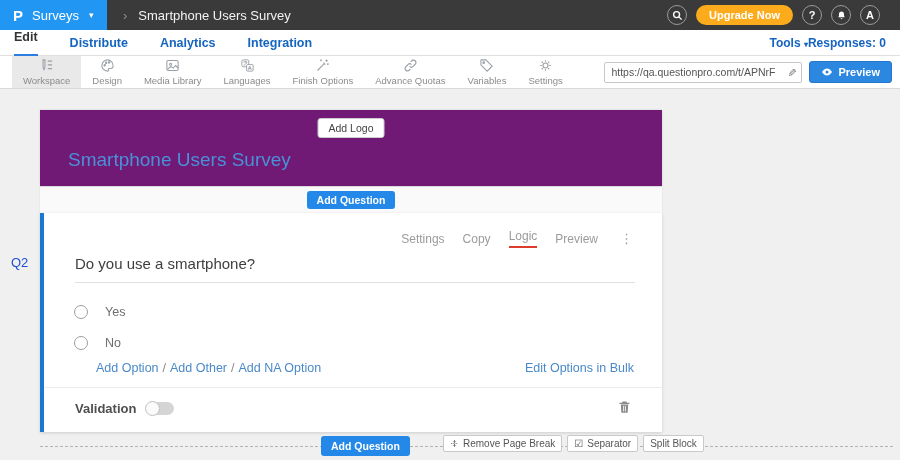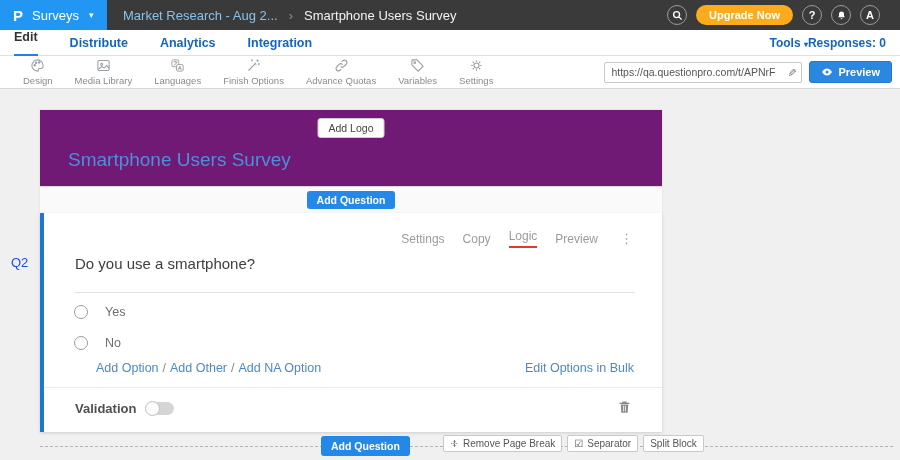--- a/index.html
+++ b/index.html
@@ -54,21 +54,21 @@
   .add-logo { position:absolute; left:50%; transform:translateX(-50%); top:8px; padding:3px 10px; font-size:10.5px; color:#444; background:#fff; border:1px solid #ccc; border-radius:3px; cursor:pointer; font-family:"Liberation Sans", sans-serif; }
   .survey-title { position:absolute; left:28px; top:39px; font-size:19px; font-weight:400; color:#4a90d9; }
   .addq-strip { background:#fafafa; border-top:1px solid #e3e3e3; height:27px; display:flex; align-items:center; justify-content:center; box-shadow:0 1px 2px rgba(0,0,0,.08); }
   .btn-blue { padding:3px 10px; background:#2488e8; border:none; border-radius:3px; color:#fff; font-size:10.5px; font-weight:700; cursor:pointer; font-family:"Liberation Sans", sans-serif; }
 
   .qblock { position:relative; background:#fff; border-left:4px solid #1878d2; height:219px; box-shadow:0 1px 3px rgba(0,0,0,.15); }
   .qtabs { position:absolute; top:16px; right:28px; display:flex; align-items:center; gap:18px; font-size:12px; color:#9b9b9b; }
   .qtab { cursor:pointer; }
   .qtab.active { border-bottom:2px solid #dd3b2b; padding-bottom:3px; }
   .kebab { font-size:13px; color:#9b9b9b; cursor:pointer; margin-left:4px; letter-spacing:1px; }
-  .qtext { position:absolute; left:31px; top:42px; width:560px; font-size:15px; color:#3e3e3e; padding-bottom:20px; border-bottom:1px solid #e0e0e0; cursor:text; }
+  .qtext { position:absolute; left:31px; top:42px; width:560px; font-size:15px; color:#3e3e3e; padding-bottom:10px; border-bottom:1px solid #e0e0e0; cursor:text; }
   .opt-row { position:absolute; left:30px; display:flex; align-items:center; gap:17px;justify-content:center; }
   .opt-row.r1 { top:92px; } .opt-row.r2 { top:123px; }
   .radio { width:14px; height:14px; border:1px solid #9e9e9e; border-radius:50%; background:#fff; cursor:pointer; }
   .opt-label { font-size:12.5px; color:#6e6e6e; }
   .links-row { position:absolute; left:52px; right:28px; top:148px; display:flex; justify-content:space-between; font-size:12.5px; }
   .opt-links a, .bulk-link { color:#4a89c8; text-decoration:none; cursor:pointer; }
   .lsep { color:#8a8a8a; margin:0 4px; }
   .vdivider { position:absolute; left:0; right:0; top:174px; border-top:1px solid #ececec; }
   .validation-row { position:absolute; left:31px; top:188px; display:flex; align-items:center; gap:10px; }
   .vlabel { font-size:13px; color:#4f4f4f; font-weight:600; }
@@ -90,21 +90,20 @@
 
 <div class="screen">
 
   <header class="topbar">
     <div class="brand">
       <span class="logo">P</span>
       <span class="prod">Surveys</span>
       <span class="caret">▾</span>
     </div>
     <div class="crumbs">
-      <span class="crumb-a">Market Research - Aug 2...</span>
       <span class="crumb-sep">›</span>
       <span class="crumb-b">Smartphone Users Survey</span>
     </div>
     <div class="top-actions">
       <span class="circle-btn">
         <svg viewBox="0 0 24 24" fill="none" stroke="currentColor" stroke-width="3">
             <circle cx="10" cy="10" r="6.5"></circle>
             <line x1="15" y1="15" x2="21" y2="21"></line>
           </svg>
       </span>
@@ -128,20 +127,27 @@
       <span class="nav-item">Integration</span>
     </div>
     <div class="nav-right">
       <span class="tools"><span>Tools</span> <span class="caret">▾</span></span>
       <span class="responses"><span>Responses:</span> <span>0</span></span>
     </div>
   </nav>
 
   <div class="toolbar">
     <div class="tool-tabs">
+      <div class="tool-tab active">
+        <svg viewBox="0 0 24 24" fill="none" stroke="currentColor" stroke-width="1.7">
+            <path d="M6.5 3h3v12l-1.5 3.5L6.5 15z"></path>
+            <path d="M14 5h7M14 11h7M14 17h7"></path>
+          </svg>
+        <span class="tlabel">Workspace</span>
+      </div>
       <div class="tool-tab">
         <svg viewBox="0 0 24 24" fill="none" stroke="currentColor" stroke-width="1.7">
             <path d="M12 3a9 9 0 100 18c1.6 0 2.1-1.1 1.5-2.1-.6-1.1 0-2.2 1.5-2.2H17a4 4 0 004-4c0-5.4-4.1-9.7-9-9.7z"></path>
             <circle cx="7.5" cy="11.5" r="1.1" fill="currentColor"></circle>
             <circle cx="9.8" cy="7.6" r="1.1" fill="currentColor"></circle>
             <circle cx="14.5" cy="7" r="1.1" fill="currentColor"></circle>
           </svg>
         <span class="tlabel">Design</span>
       </div>
       <div class="tool-tab">

